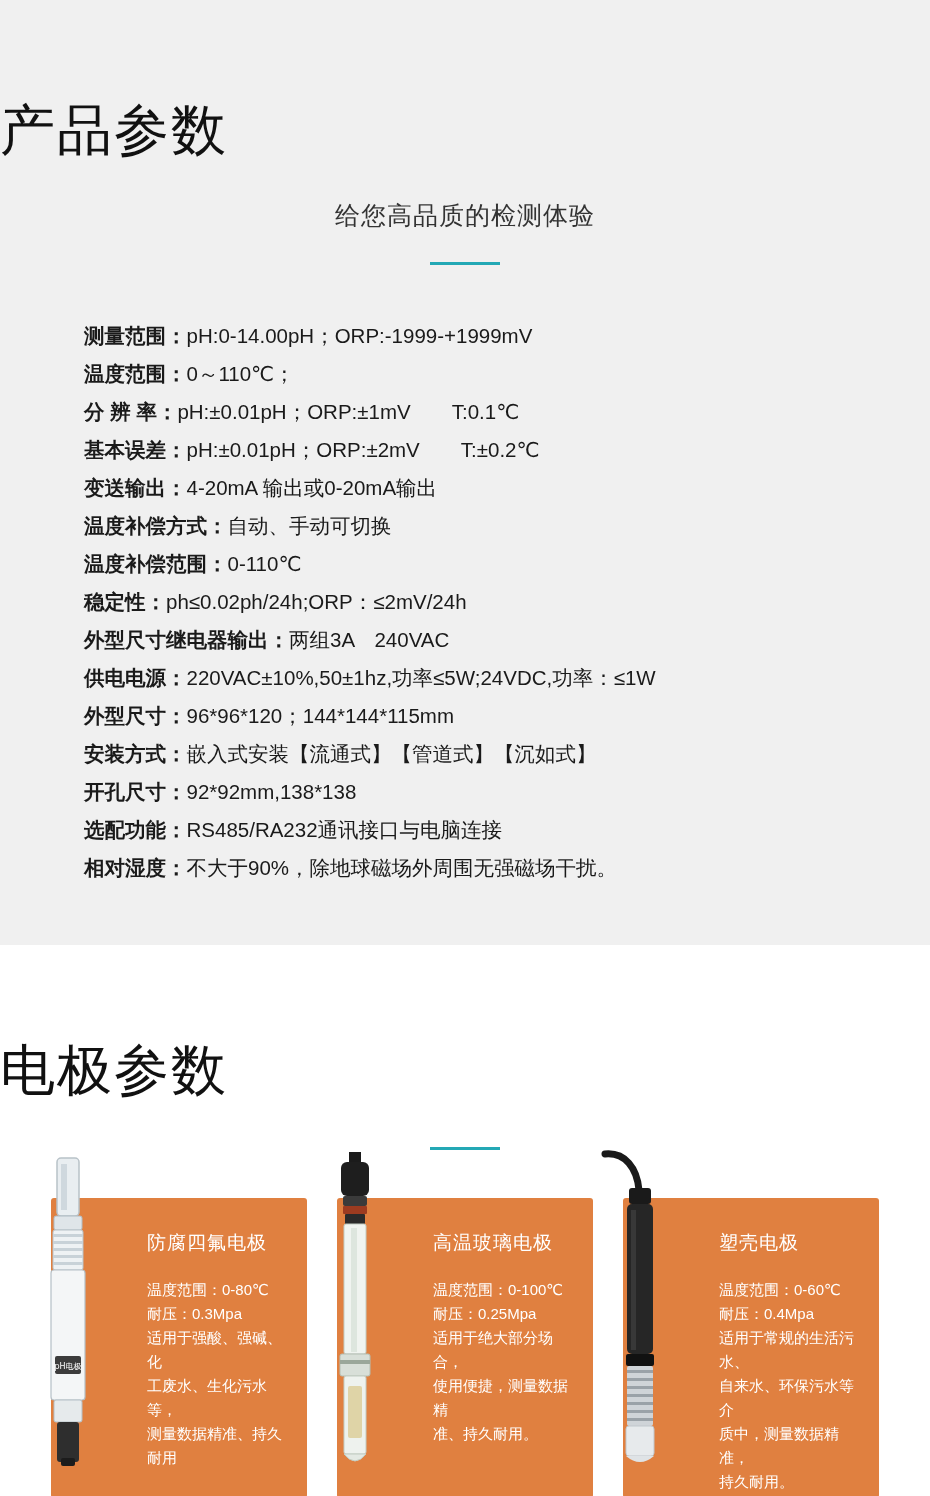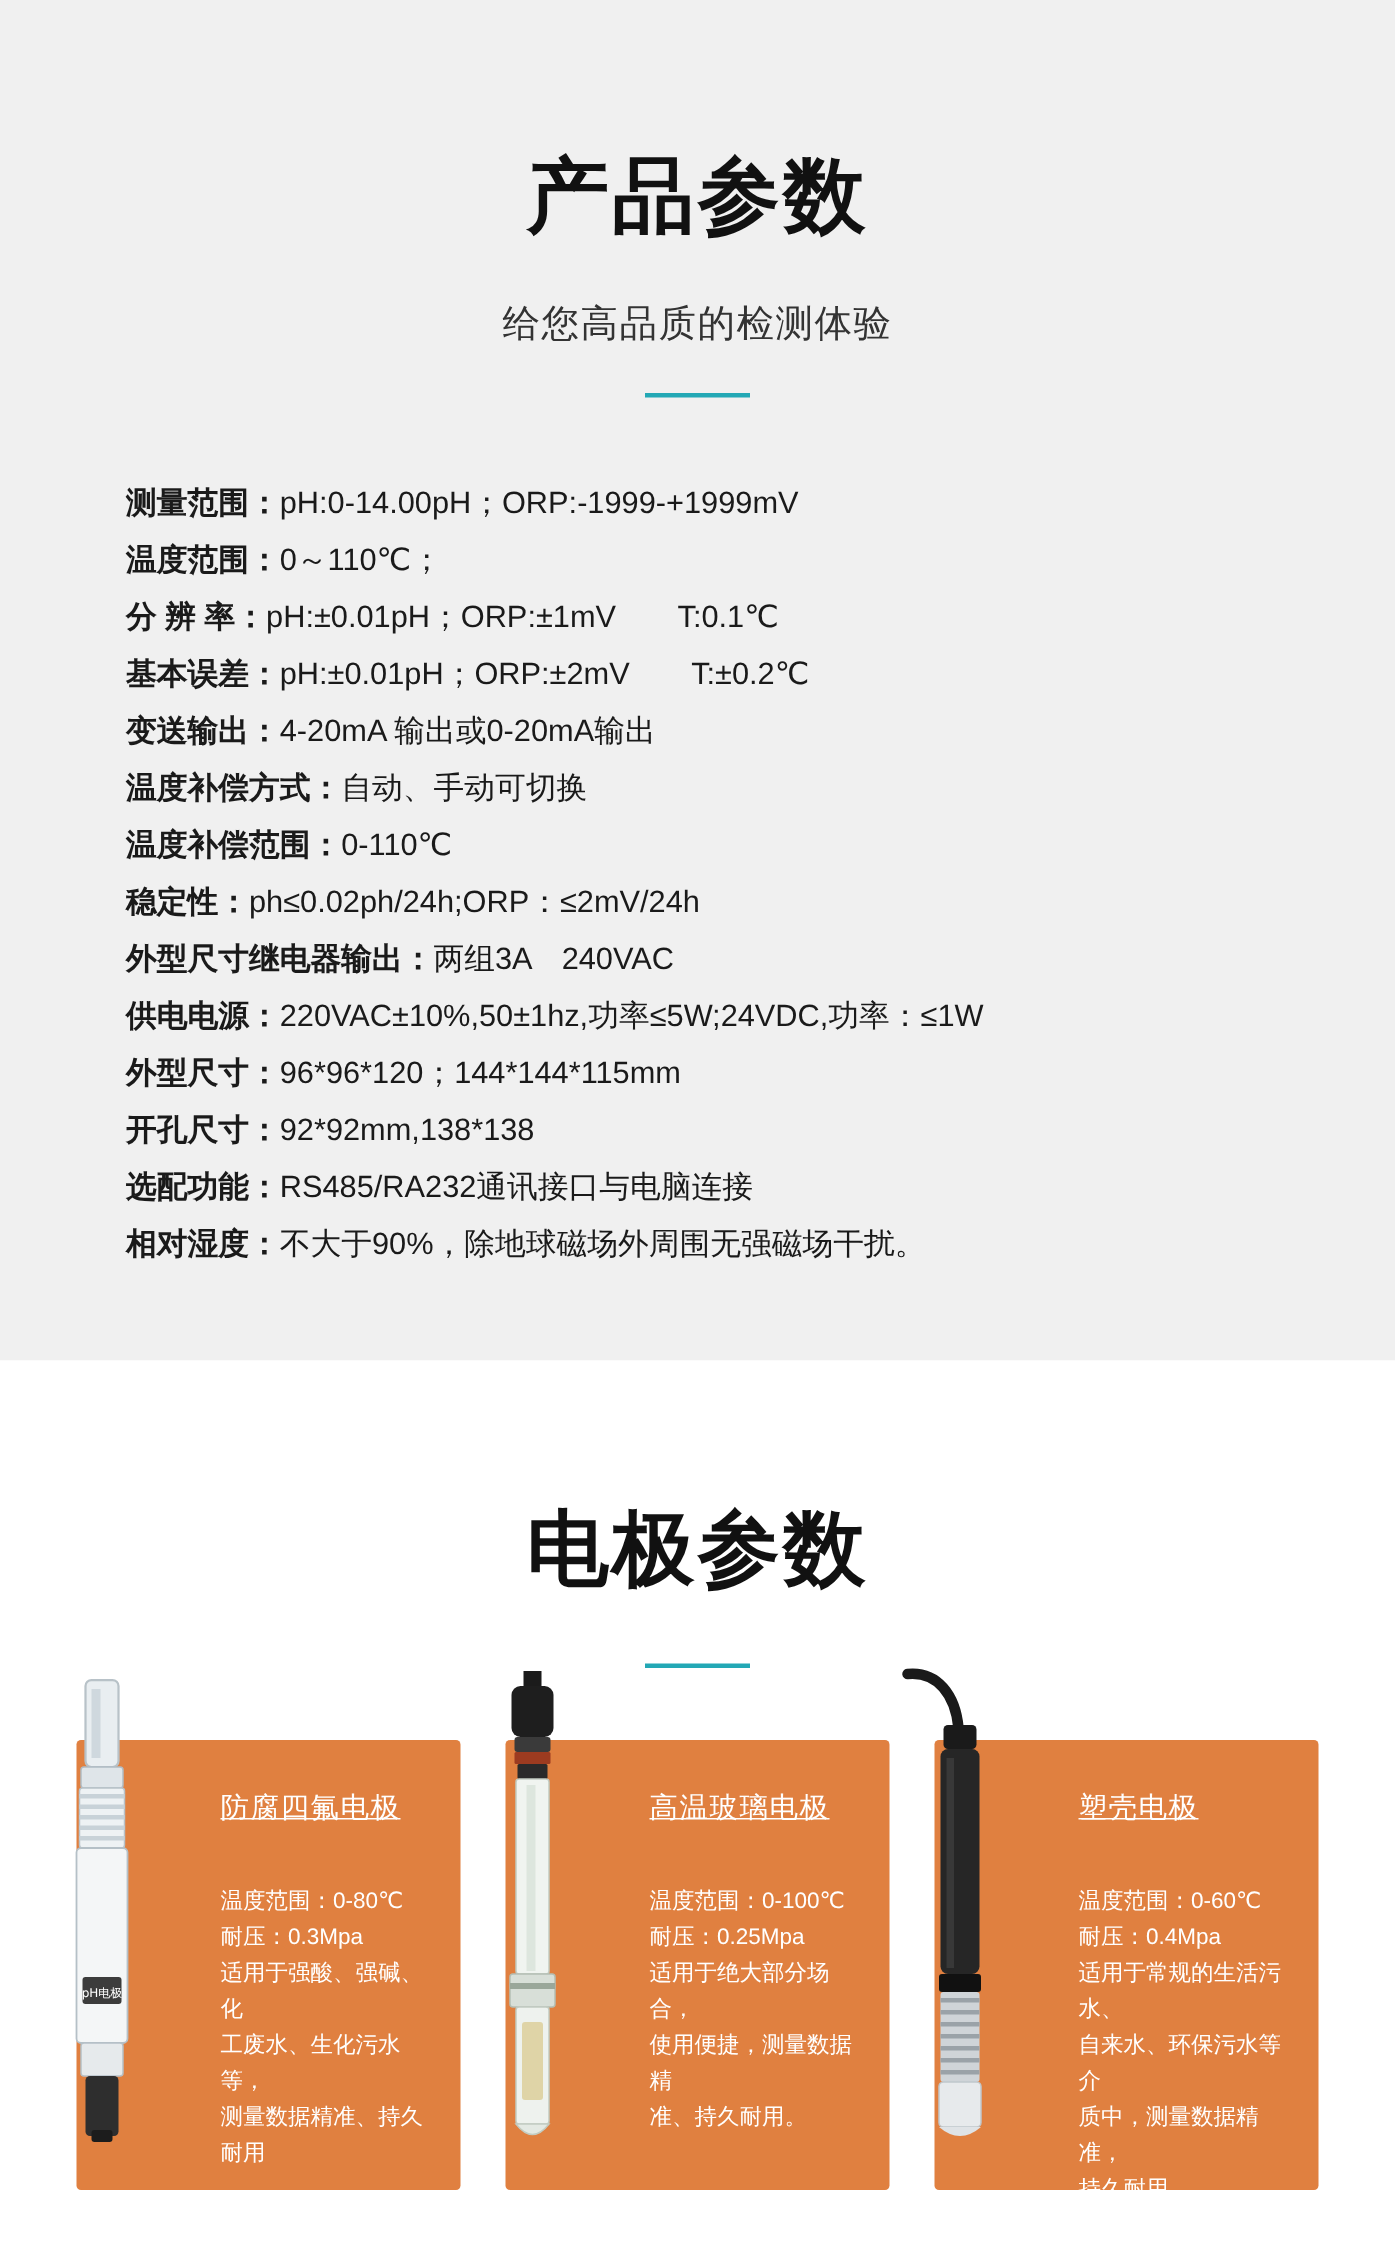--- a/index.html
+++ b/index.html
@@ -18,23 +18,23 @@
     position: relative;
     overflow: hidden;
   }
 
   
   .params-section {
     background: #f0f0f0;
     padding: 62px 0 58px 0;
   }
   .sec-title {
-    text-align: center;
+    text-align: left;
     font-size: 55px;
-    font-weight: bold;
+    font-weight: normal;
     letter-spacing: 2px;
     color: #111;
     line-height: 1.15;
     font-family: "DejaVu Sans", "Liberation Sans", sans-serif;
   }
   .sec-sub {
     text-align: center;
     font-size: 25px;
     color: #333;
     margin-top: 7px;
@@ -89,23 +89,22 @@
     justify-content: flex-start;
     padding: 32px 14px 14px 96px;
     box-sizing: border-box;
     color: #ffffff;
     overflow: visible;
   }
   .card-title {
     font-size: 19px;
     font-weight: normal;
     color: #ffffff;
-    margin-bottom: 38px;
+    margin-bottom: 22px;
     letter-spacing: 1px;
-    text-decoration: underline;
   }
   .card-text {
     font-size: 15px;
     line-height: 24px;
     color: #ffffff;
     white-space: pre-line;
   }
 
   
   .probe {
@@ -153,20 +152,23 @@
         <span class="spec-label">稳定性：</span><span class="spec-value">ph≤0.02ph/24h;ORP：≤2mV/24h</span>
       </div>
       <div class="spec-row">
         <span class="spec-label">外型尺寸继电器输出：</span><span class="spec-value">两组3A　240VAC</span>
       </div>
       <div class="spec-row">
         <span class="spec-label">供电电源：</span><span class="spec-value">220VAC±10%,50±1hz,功率≤5W;24VDC,功率：≤1W</span>
       </div>
       <div class="spec-row">
         <span class="spec-label">外型尺寸：</span><span class="spec-value">96*96*120；144*144*115mm</span>
+      </div>
+      <div class="spec-row">
+        <span class="spec-label">安装方式：</span><span class="spec-value">嵌入式安装【流通式】【管道式】【沉如式】</span>
       </div>
       <div class="spec-row">
         <span class="spec-label">开孔尺寸：</span><span class="spec-value">92*92mm,138*138</span>
       </div>
       <div class="spec-row">
         <span class="spec-label">选配功能：</span><span class="spec-value">RS485/RA232通讯接口与电脑连接</span>
       </div>
       <div class="spec-row">
         <span class="spec-label">相对湿度：</span><span class="spec-value">不大于90%，除地球磁场外周围无强磁场干扰。</span>
       </div>

